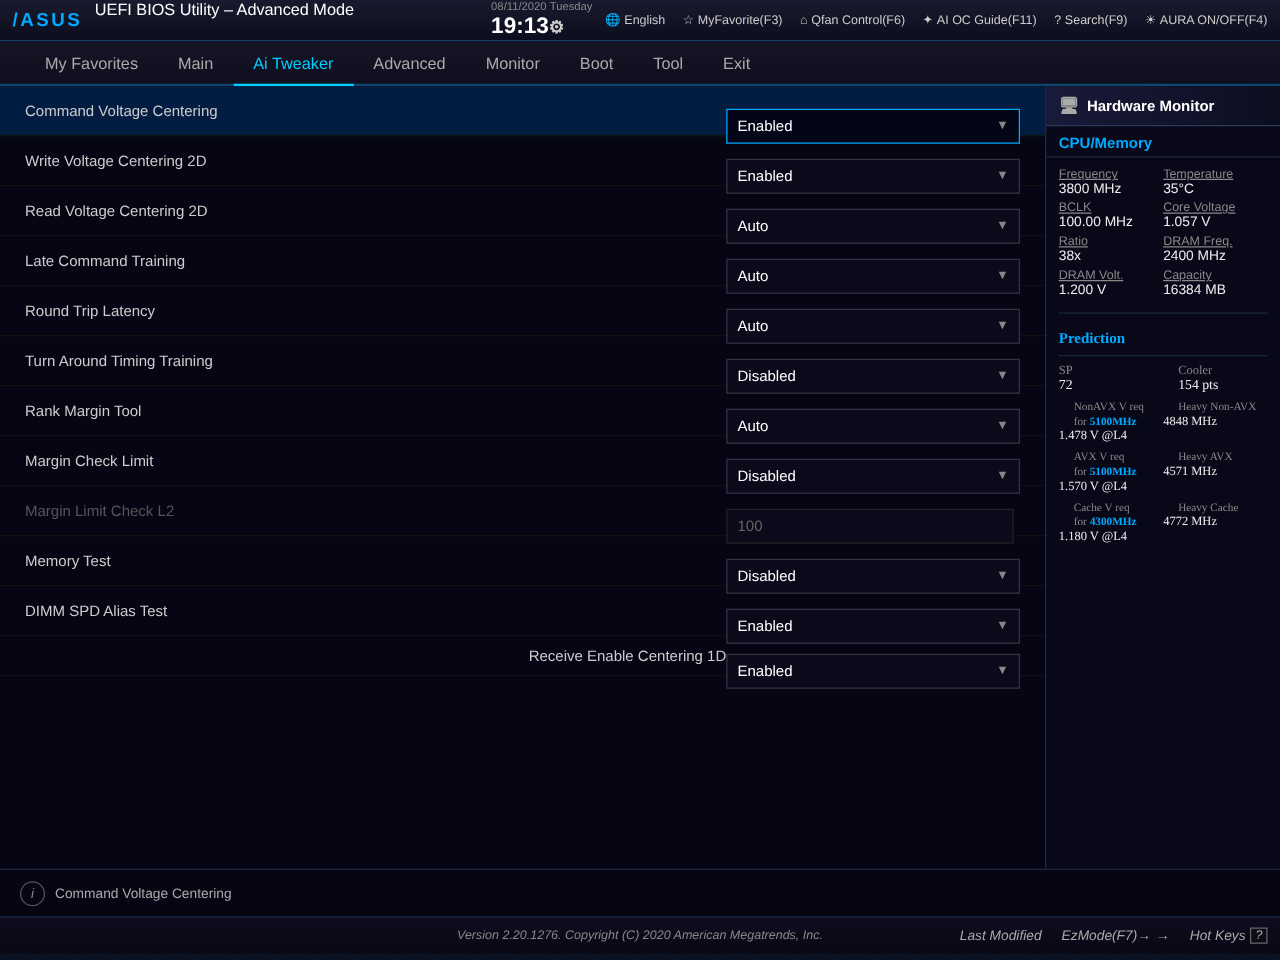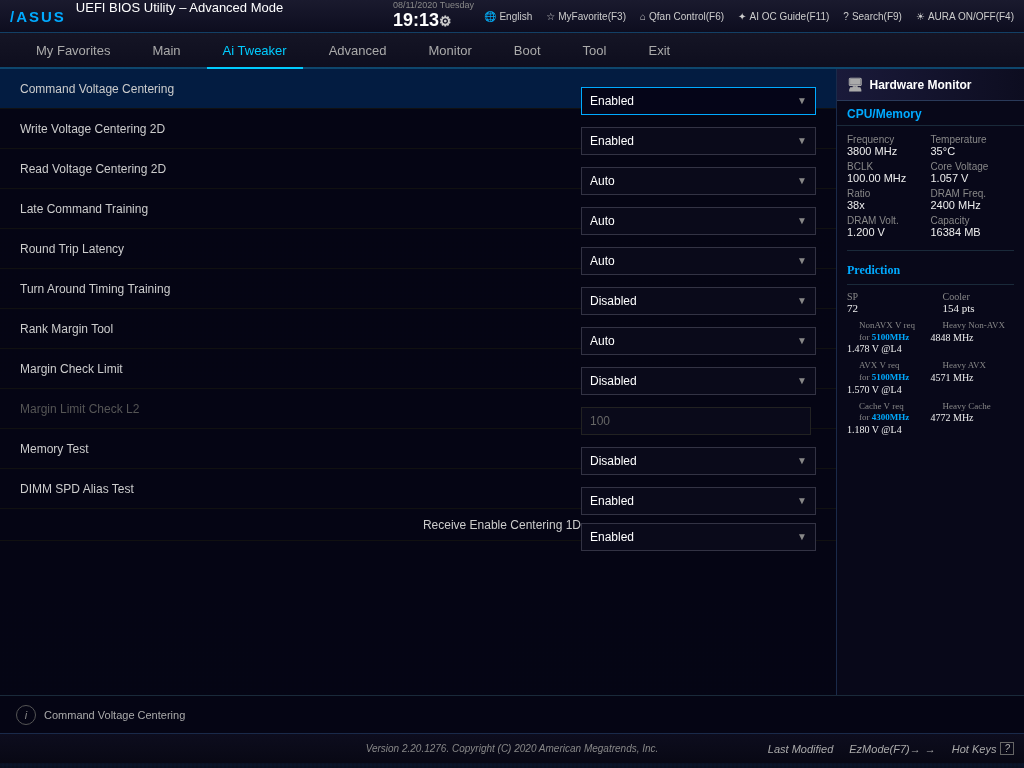--- a/index.html
+++ b/index.html
@@ -81,21 +81,20 @@
     
     .navbar {
       position: relative;
       z-index: 10;
       background: linear-gradient(180deg, #151525 0%, #0e0e1e 100%);
       border-bottom: 2px solid #00aaff55;
       display: flex;
       align-items: stretch;
       height: 36px;
       padding: 0 20px;
-      gap: 10px;
     }
     .nav-item {
       color: #aaa;
       font-size: 13px;
       padding: 0 16px;
       display: flex;
       align-items: center;
       cursor: pointer;
       border-bottom: 2px solid transparent;
       margin-bottom: -2px;
@@ -214,20 +213,21 @@
       grid-template-columns: 1fr 1fr;
       gap: 0;
       padding: 6px 10px;
     }
     .monitor-cell {
       padding: 2px 0;
     }
     .monitor-label {
       color: #888;
       font-size: 10px;
+      text-decoration: underline;
     }
     .monitor-value {
       color: #eee;
       font-size: 11px;
       font-weight: 500;
     }
     .divider-line {
       height: 1px;
       background: #1a2a3a;
       margin: 4px 10px;

